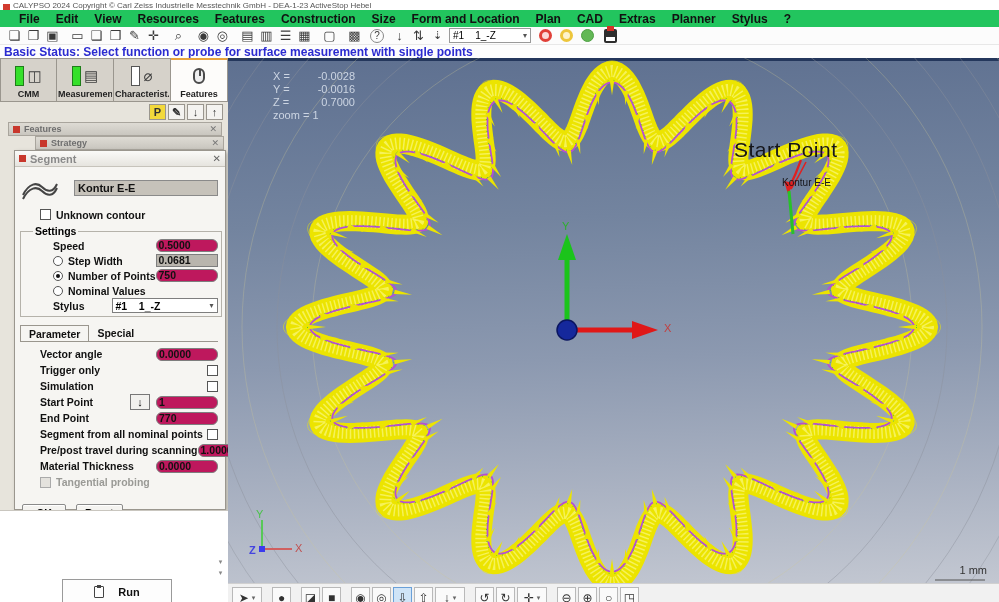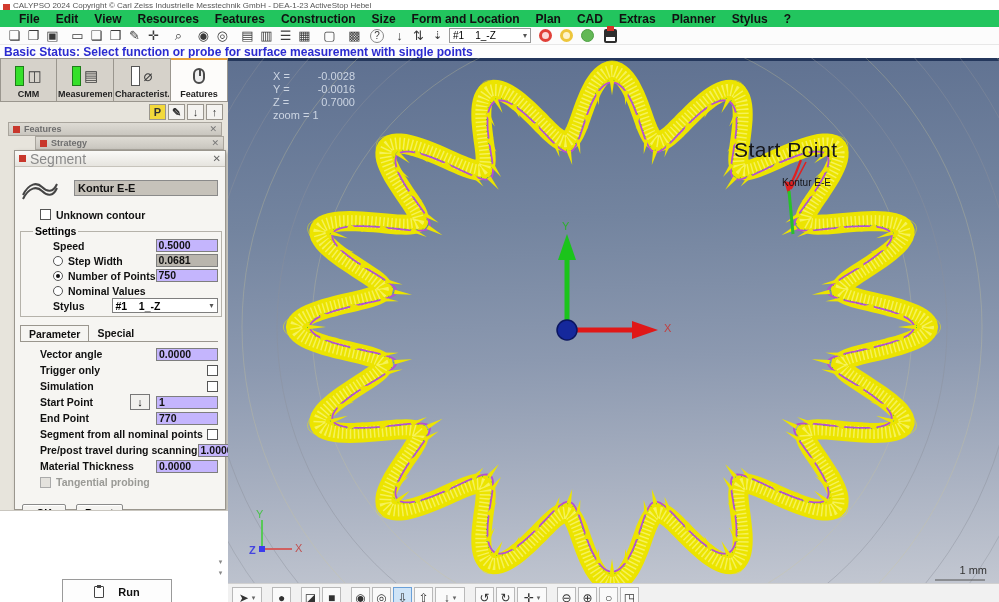--- a/index.html
+++ b/index.html
@@ -58,35 +58,35 @@
   
   .cap { position:absolute; height:14px; background:linear-gradient(#dedbd4,#c9c6bf); border:1px solid #a9a59d; display:flex; align-items:center; padding:0 4px; }
   .cap .cico { width:7px; height:7px; background:#c8372c; margin-right:4px; flex:0 0 7px; }
   .cap .ctxt { flex:1; font-size:9px; font-weight:700; color:#6e6e6e; }
   .cap .cx { font-size:9px; color:#777; }
 
   
   #dlg { position:absolute; top:92px; left:14px; right:2px; height:360px; background:#f6f5f2; border:1px solid #9a968e; box-shadow:2px 2px 4px rgba(0,0,0,.25); }
   #dlg .dcap { height:16px; background:linear-gradient(#fafaf8,#e6e4df); border-bottom:1px solid #c6c3bb; display:flex; align-items:center; padding:0 4px; }
   #dlg .dcap .cico { width:7px; height:7px; background:#c8372c; margin-right:4px; }
-  #dlg .dcap .ctxt { flex:1; font-size:14px; font-weight:400; color:#8a8a8a; }
+  #dlg .dcap .ctxt { flex:1; font-size:11px; font-weight:700; color:#8a8a8a; }
   #dlg .dcap .cx { font-size:10px; color:#666; }
   #dbody { padding:4px 7px 0 5px; }
   .name-row { display:flex; align-items:center; margin:4px 0 6px 0; }
   .name-row svg { flex:0 0 40px; }
   #contour-name { flex:1; margin-left:14px; height:16px; background:#c6c2ba; border:1px solid #8a8a8a; font-size:11px; font-weight:700; color:#111; padding:1px 3px; }
   .row { display:flex; align-items:center; height:15px;margin-left:20px; }
   .row .lbl { flex:1; font-size:10.5px; font-weight:700; color:#111; white-space:nowrap; }
   .row .lbl.dis { color:#9a9a96; }
   .radio { width:10px; height:10px; border:1px solid #555; border-radius:50%; background:#fff; margin-right:5px; position:relative; flex:0 0 10px; }
   .radio.sel::after { content:""; position:absolute; left:2px; top:2px; width:4px; height:4px; border-radius:50%; background:#111; }
   .cb { width:11px; height:11px; border:1px solid #555; background:#fff; flex:0 0 11px; }
   .cb.dis { border-color:#aaa; background:#e4e2dd; }
   .fld { width:62px; height:13px; border:1px solid #7e7e7e; font-size:10.5px; font-weight:700; color:#111; padding:0 2px; line-height:11px; white-space:pre; }
-  .fld.white { background:#c4b5fd; }
+  .fld.white { background:#be185d;border-radius:6px; }
   .fld.gray { background:#b9b5ad; }
   fieldset { border:1px solid #b5b2aa; margin-top:3px; padding:1px 3px 3px 12px; }
   legend { font-size:10.5px; font-weight:700; padding:0 2px; }
   .stylus-sel { width:106px; height:15px; border:1px solid #7e7e7e; background:#fff; display:flex; align-items:center; font-size:10.5px; font-weight:700; padding:0 3px; }
   .stylus-sel .val { flex:1; white-space:pre; }
   .stylus-sel .car { font-size:8px; color:#555; font-weight:400; }
   #ptabs { display:flex; margin-top:8px; border-bottom:1px solid #9a968e; height:17px; }
   .ptab { font-size:10.5px; font-weight:700; padding:2px 8px; color:#111; }
   .ptab.active { background:#f6f5f2; border:1px solid #9a968e; border-bottom:none; }
   #params { margin-top:4px; }

